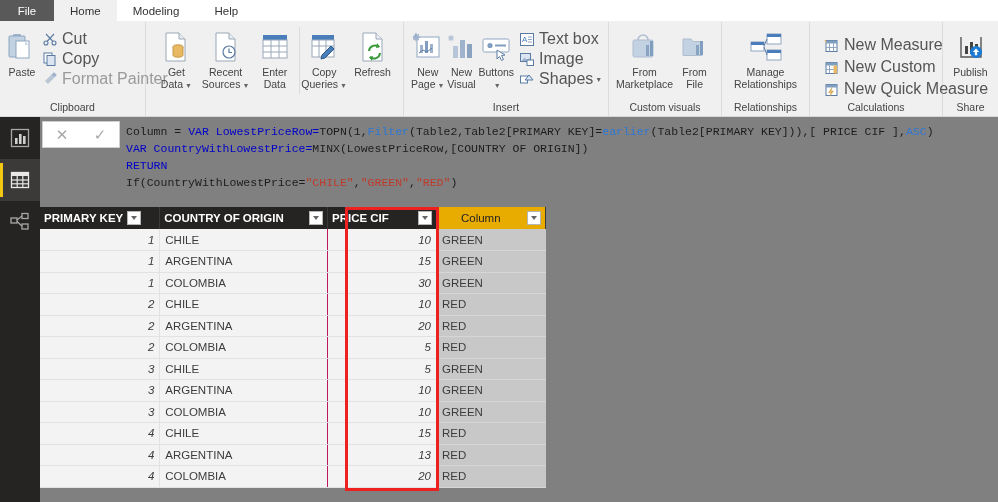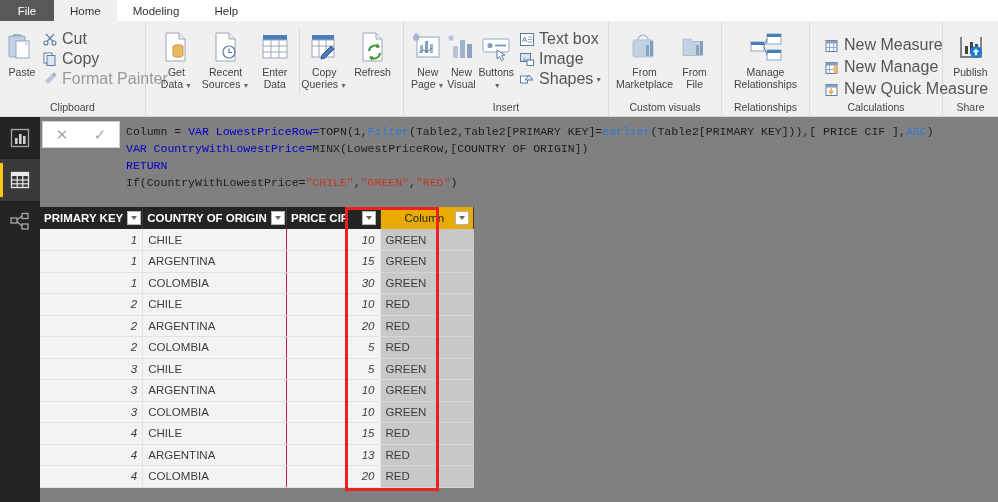--- a/index.html
+++ b/index.html
@@ -161,21 +161,21 @@
   .grid {
     position: absolute;
     left: 40px; top: 207px;
     right: 0; bottom: 0;
     background: #808080;
     overflow: hidden;
   }
   table.dg {
     border-collapse: collapse;
     table-layout: fixed;
-    width: 434px;
+    width: 506px;
     background: #fff;
   }
   table.dg th {
     background: #252423;
     color: #ffffff;
     font-size: 11.5px;
     font-weight: bold;
     height: 22px;
     padding: 0 4px;
     text-align: left;
@@ -507,21 +507,21 @@
         <div class="smallbtn" style="height:22px">
           <span class="ico">
             <svg width="15" height="15" viewBox="0 0 15 15">
                 <rect x="2" y="2.5" width="11" height="11" fill="#fff" stroke="#5b7ba3"></rect>
                 <rect x="2" y="2.5" width="11" height="3" fill="#7f9ec0"></rect>
                 <rect x="9.5" y="5.5" width="3.5" height="8" fill="#e8b863"></rect>
                 <line x1="5.5" y1="5.5" x2="5.5" y2="13.5" stroke="#8ea6c0"></line>
                 <line x1="2" y1="9.5" x2="9.5" y2="9.5" stroke="#8ea6c0"></line>
               </svg>
           </span>
-          <span class="lbl">New Manage</span>
+          <span class="lbl">New Custom</span>
         </div>
         <div class="smallbtn" style="height:22px">
           <span class="ico">
             <svg width="15" height="15" viewBox="0 0 15 15">
                 <rect x="2" y="2.5" width="11" height="11" fill="#fff" stroke="#5b7ba3"></rect>
                 <rect x="2" y="2.5" width="11" height="3" fill="#7f9ec0"></rect>
                 <path d="M8 5.5 l-3.5 5 h2.5 l-1 3.5 3.5 -5 h-2.5 z" fill="#e8b863" stroke="#c79a4d" stroke-width="0.5"></path>
               </svg>
           </span>
           <span class="lbl">New Quick Measure</span>

